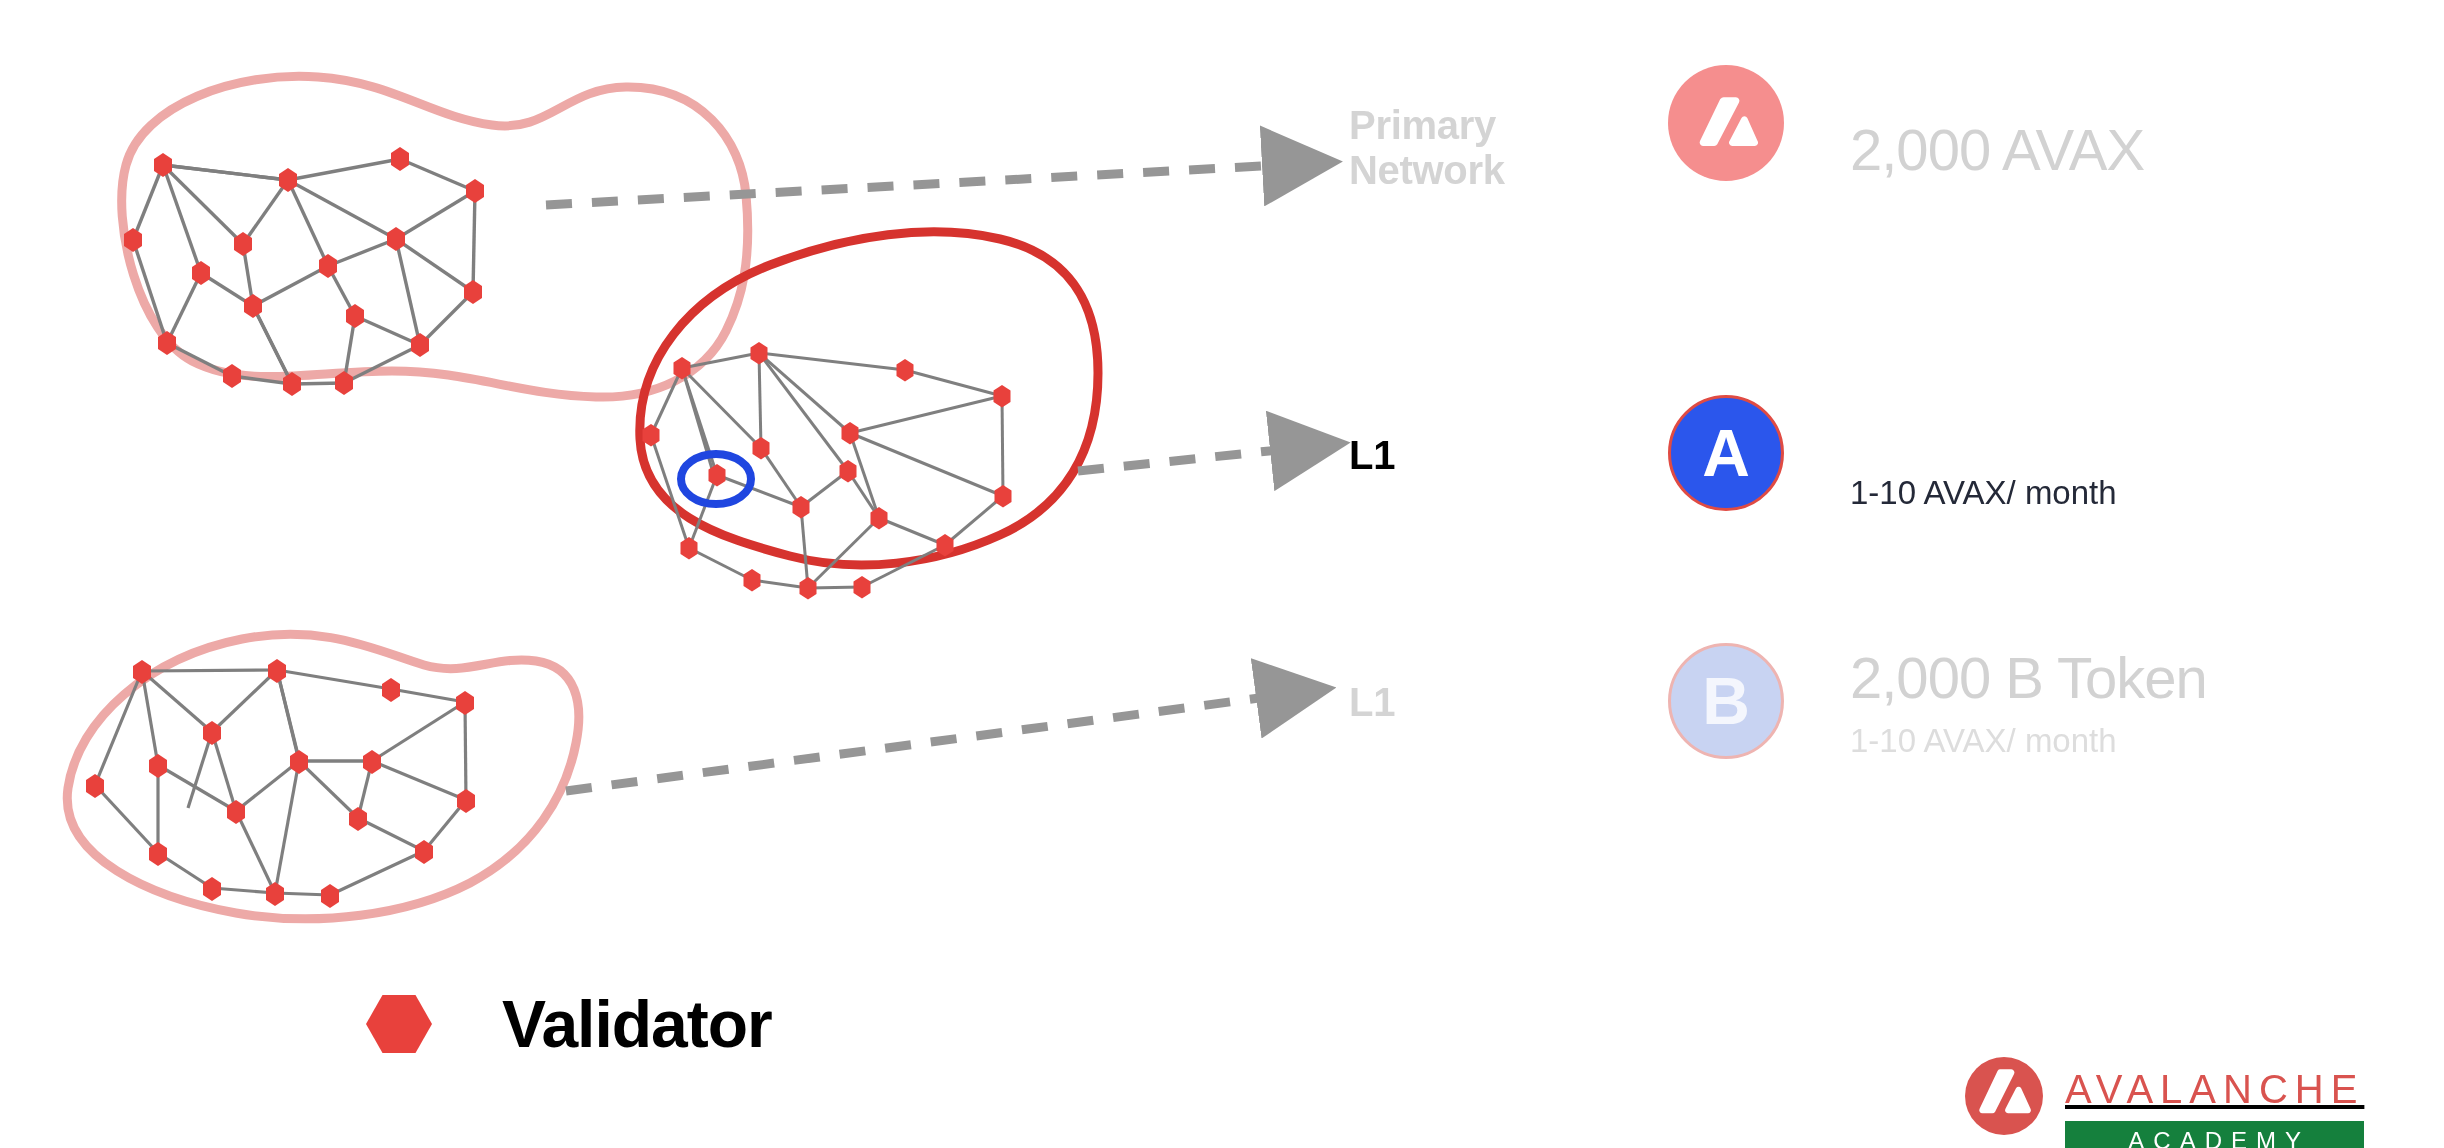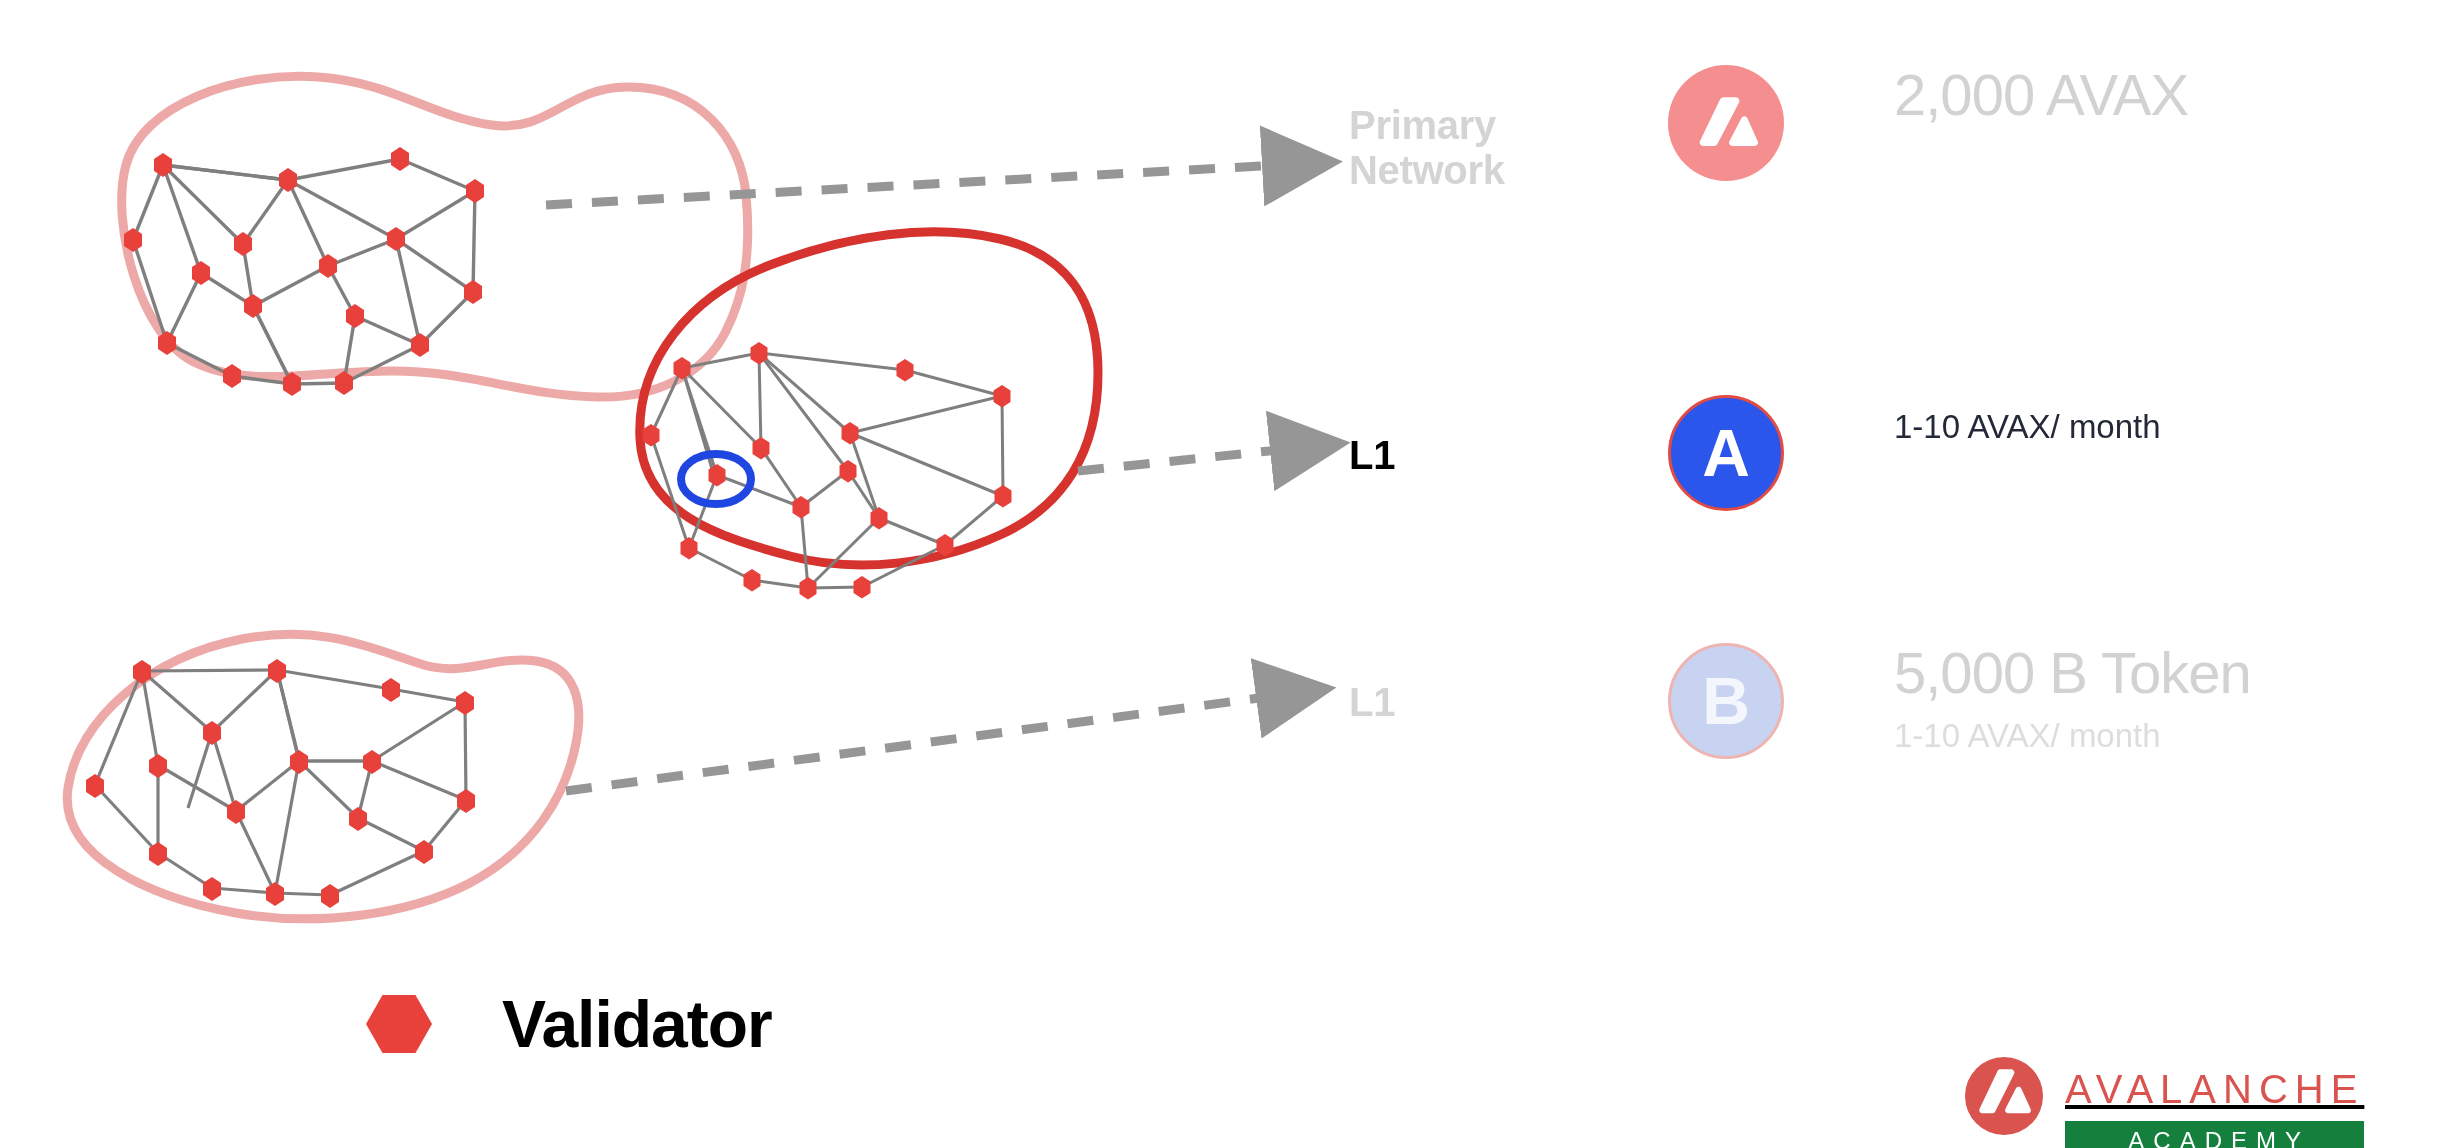--- a/index.html
+++ b/index.html
@@ -40,22 +40,21 @@
   .net-label.active { color: #000000; }
 
   #label-primary { left: 1349px; top: 60px; }
   #label-l1-a    { left: 1349px; top: 390px; }
   #label-l1-b    { left: 1349px; top: 637px; }
 
   
   .stake-row {
     position: absolute;
     display: flex;
-    align-items: flex-start;
-    gap: 44px;
+    align-items: flex-end;
   }
   #row-primary { left: 1668px; top: 22px;  }
   #row-a       { left: 1668px; top: 352px; }
   #row-b       { left: 1668px; top: 600px; }
 
   .badge {
     position: relative;
     width: 116px;
     height: 116px;
     border-radius: 50%;
@@ -398,21 +397,21 @@
     <div class="stake-text">
       <div class="stake-sub t-dark">1-10 AVAX/ month</div>
     </div>
   </div>
 
   <div id="row-b" class="stake-row">
     <div id="badge-b" class="badge">
       <span class="badge-letter">B</span>
     </div>
     <div class="stake-text">
-      <div class="stake-title t-muted">5,000 B Token</div>
+      <div class="stake-title t-muted">2,000 B Token</div>
       <div class="stake-sub t-muted-sub">1-10 AVAX/ month</div>
     </div>
   </div>
 
   <div id="legend">
     <div id="legend-hex"></div>
     <div id="legend-label">Validator</div>
   </div>
 
   <div id="logo">

